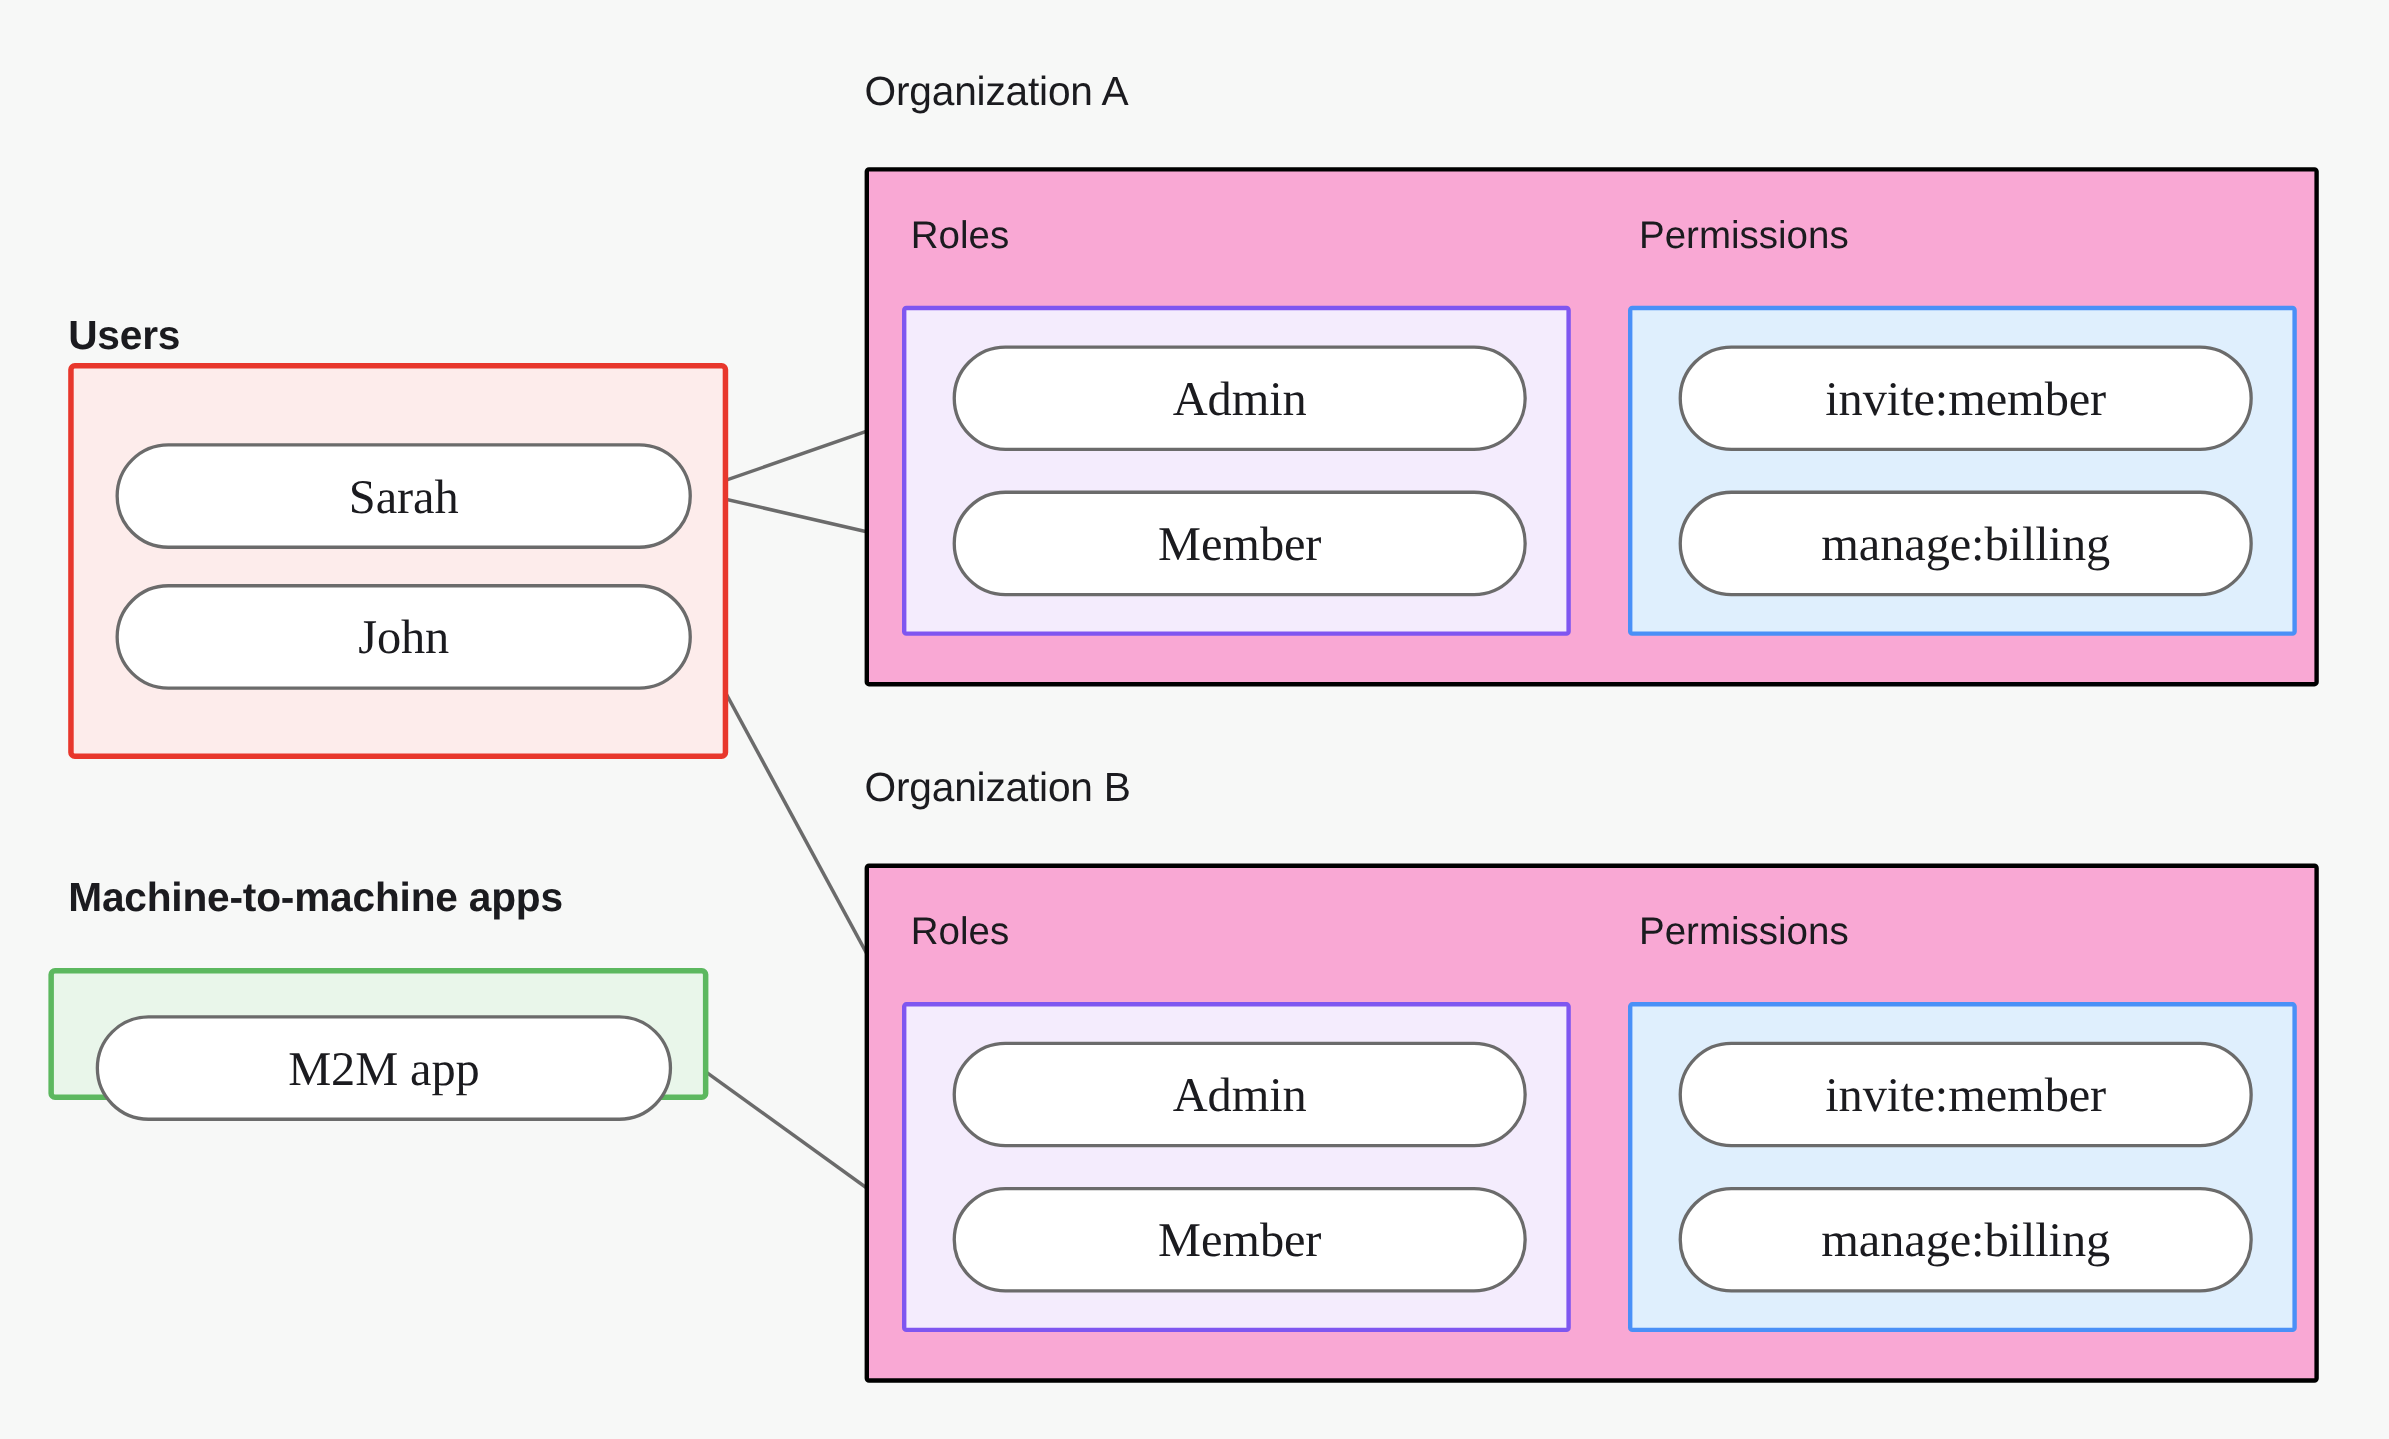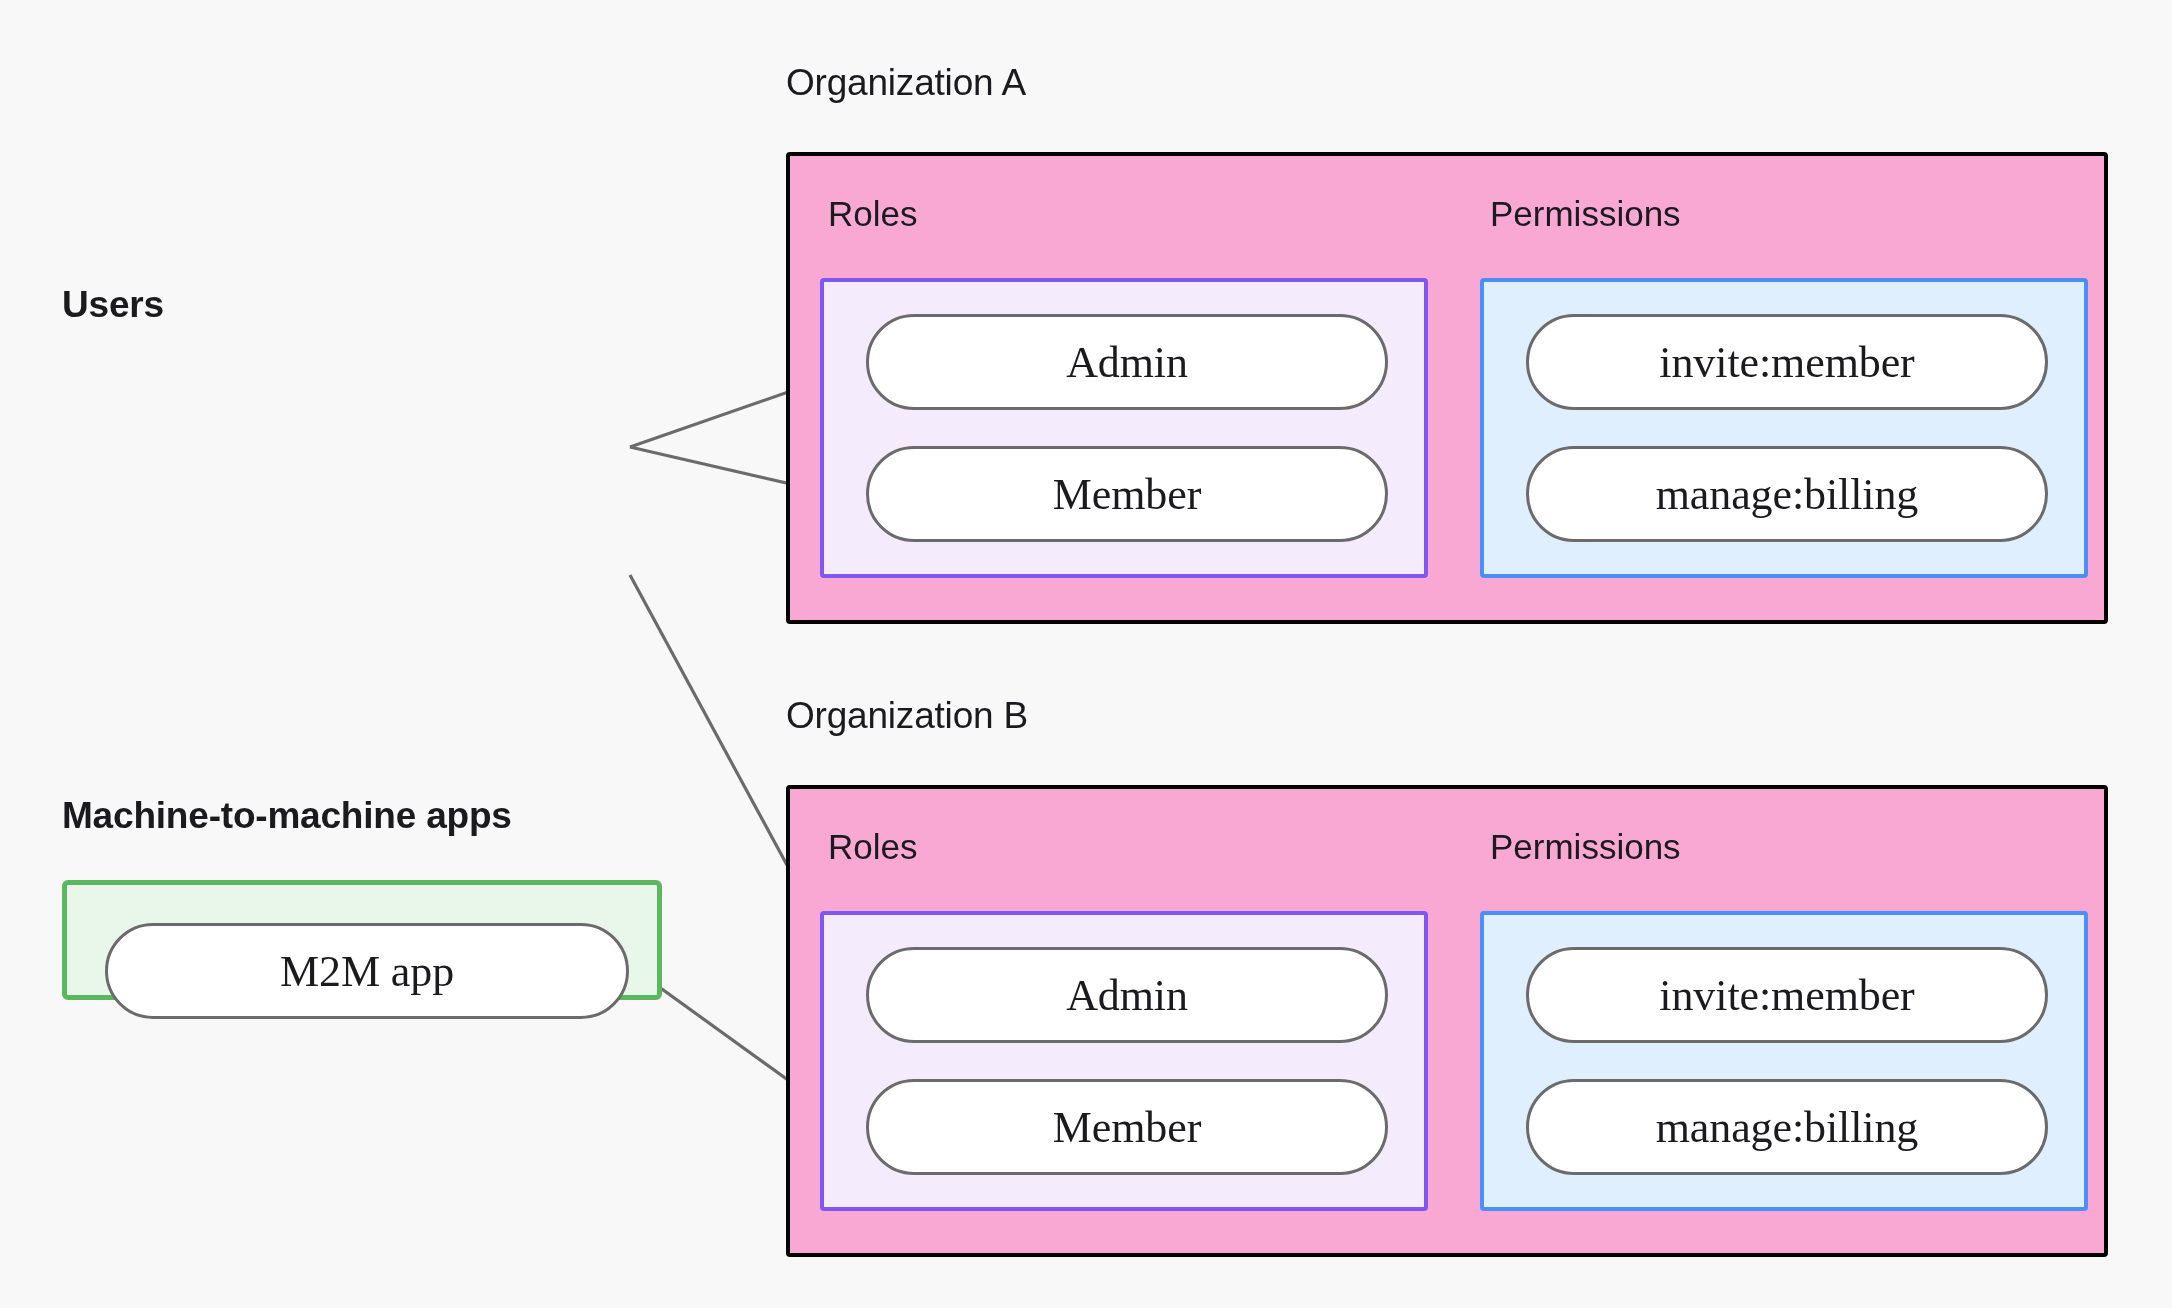--- a/index.html
+++ b/index.html
@@ -110,24 +110,28 @@
     <circle cx="860" cy="1132" r="10"></circle>
 
     <circle cx="1520" cy="367" r="10"></circle>
     <circle cx="1520" cy="500" r="10"></circle>
     <circle cx="1520" cy="1000" r="10"></circle>
     <circle cx="1520" cy="1132" r="10"></circle>
   </svg>
 
   <div class="caption" style="left:62px; top:240px;margin-top:44px;">Users</div>
 
+  <div class="group-box group-users" style="left:62px; top:330px; width:600px; height:360px;">
+    <div class="pill" style="left:38px; top:68px; width:524px; height:96px;">Sarah</div>
+    <div class="pill" style="left:38px; top:196px; width:524px; height:96px;">John</div>
+  </div>
 
   <div class="caption" style="left:62px; top:795px;text-align:right;">Machine-to-machine apps</div>
 
-  <div class="group-box group-m2m" style="left:62px; top:880px; width:600px; height:120px;padding-left:16px;">
+  <div class="group-box group-m2m" style="left:44px; top:880px; width:600px; height:120px;padding-left:16px;">
     <div class="pill" style="left:38px; top:38px; width:524px; height:96px;">M2M app</div>
   </div>
 
   <div class="org-title" style="left:786px; top:62px;">Organization A</div>
 
   <div class="group-box group-org" style="left:786px; top:152px; width:1322px; height:472px;">
 
     <div class="sub-caption" style="left:38px; top:38px;">Roles</div>
 
     <div class="sub-caption" style="left:700px; top:38px;">Permissions</div>

